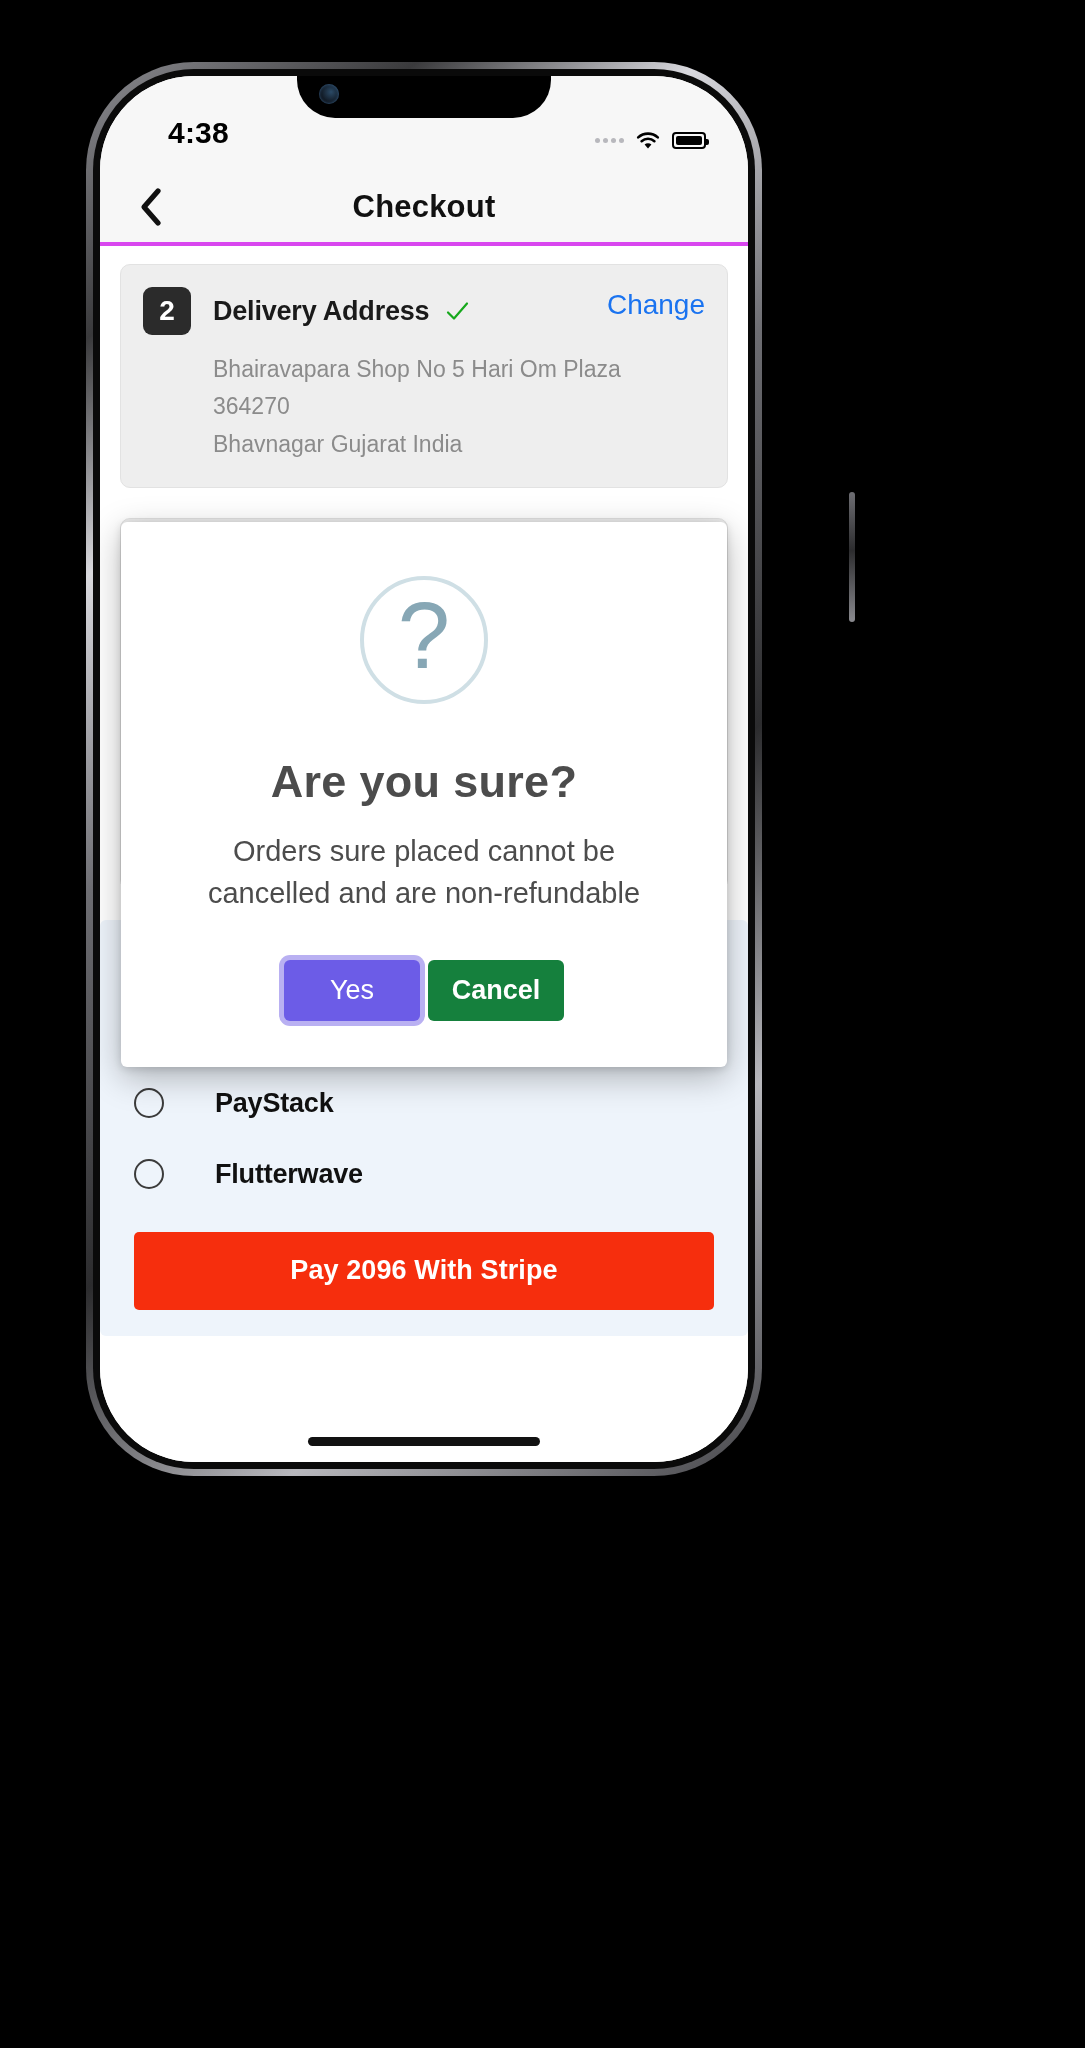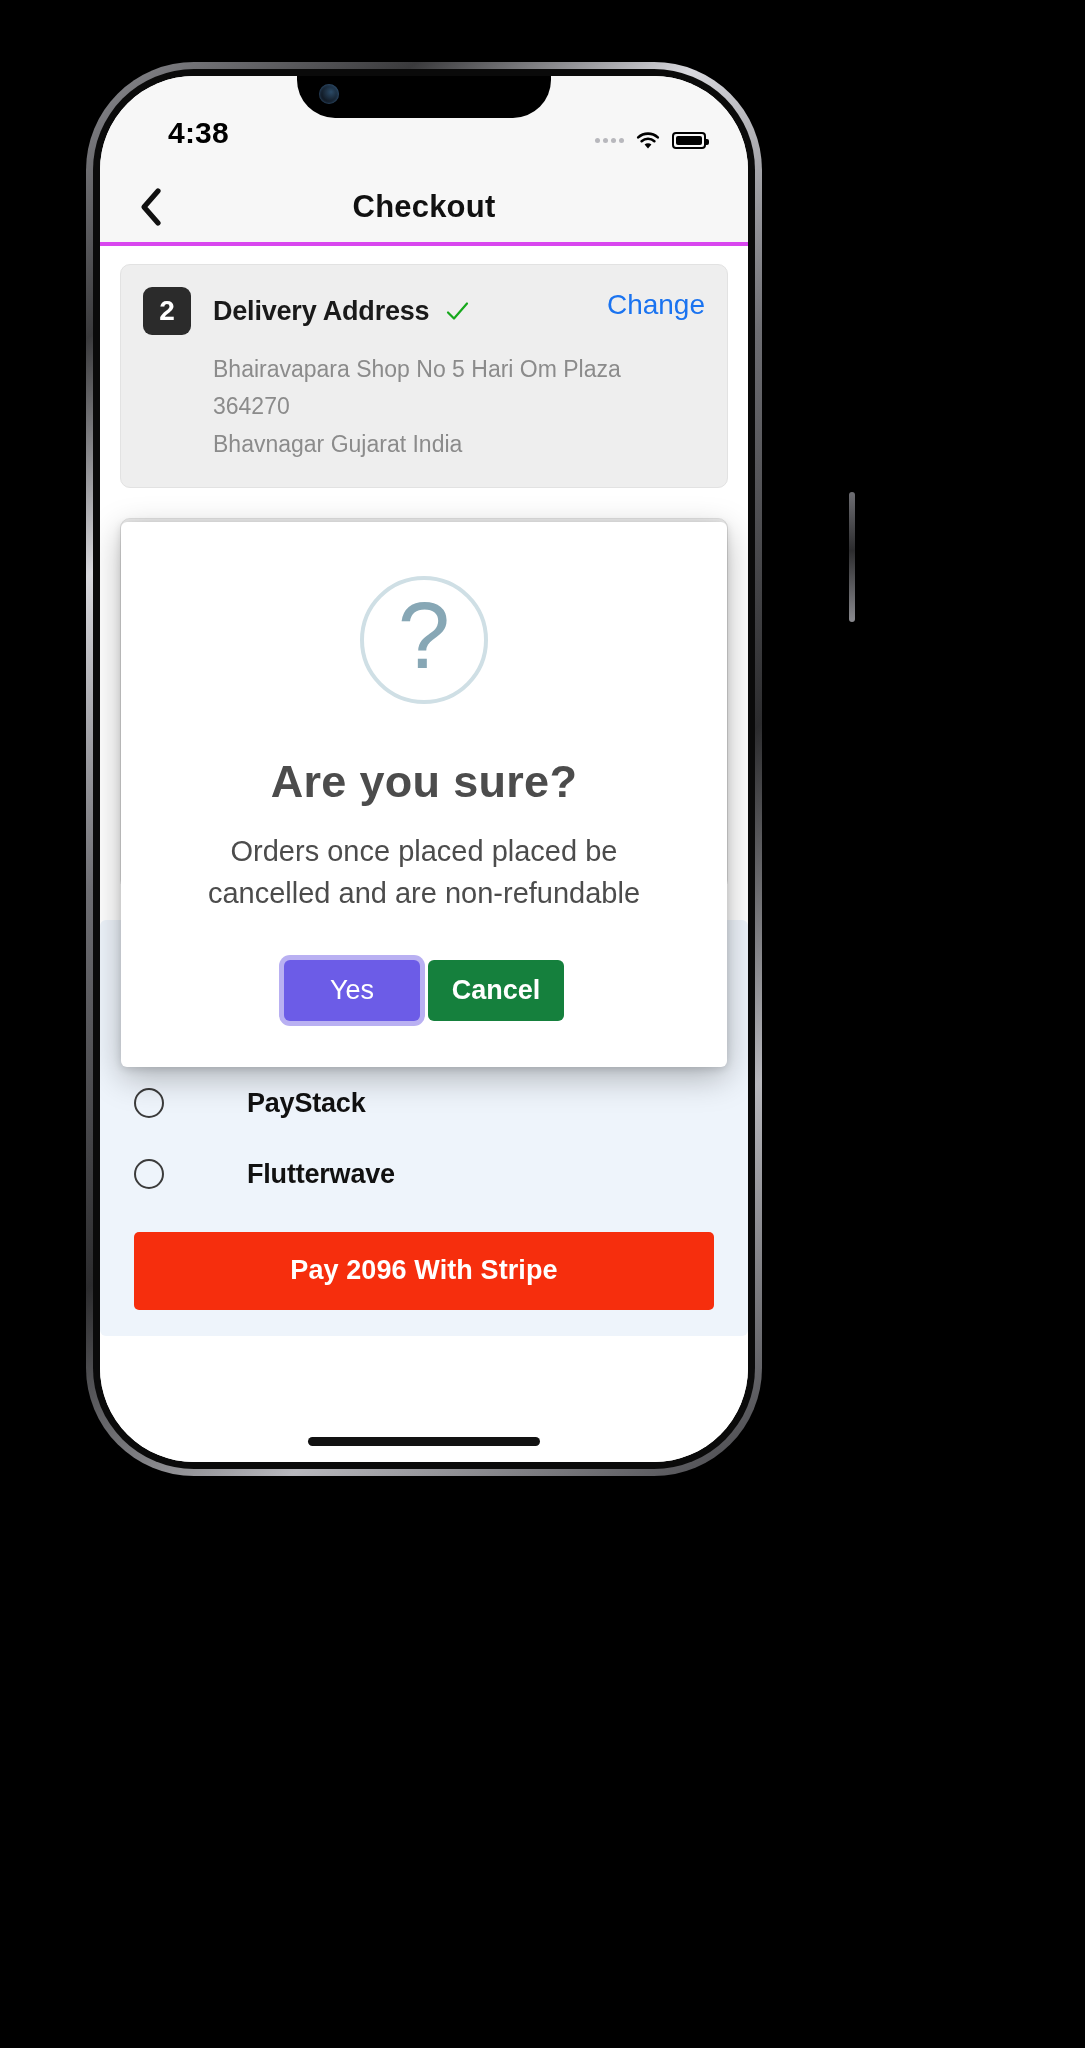--- a/index.html
+++ b/index.html
@@ -158,21 +158,20 @@
     background: #eef4fb;
     border-radius: 6px;
     padding: 6px 0 26px 0;
     margin: 0 -20px;
     padding-left: 20px; padding-right: 20px;
   }
   .pay-row {
     display: flex; align-items: center;
     height: 71px;
     cursor: pointer;
-    gap: 32px;
   }
   .radio {
     width: 30px; height: 30px; border-radius: 50%;
     border: 2.5px solid #3b3b3b;
     flex: 0 0 auto; margin-left: 14px;
   }
   .pay-label {
     margin-left: 51px;
     font-size: 27px; font-weight: 700; color: #111;
     letter-spacing: -.2px;
@@ -333,21 +332,21 @@
           </div>
 
           <div class="home-bar"></div>
         </div>
 
         <div class="dialog">
           <div class="q-circle">
             <span>?</span>
           </div>
           <div class="dlg-title">Are you sure?</div>
-          <div class="dlg-msg">Orders once placed placed be cancelled and are non-refundable</div>
+          <div class="dlg-msg">Orders sure placed cannot be cancelled and are non-refundable</div>
           <div class="dlg-actions">
             <button class="btn btn-yes">Yes</button>
             <button class="btn btn-cancel">Cancel</button>
           </div>
         </div>
 
       </div>
     </div>
   </div>
 </div>

